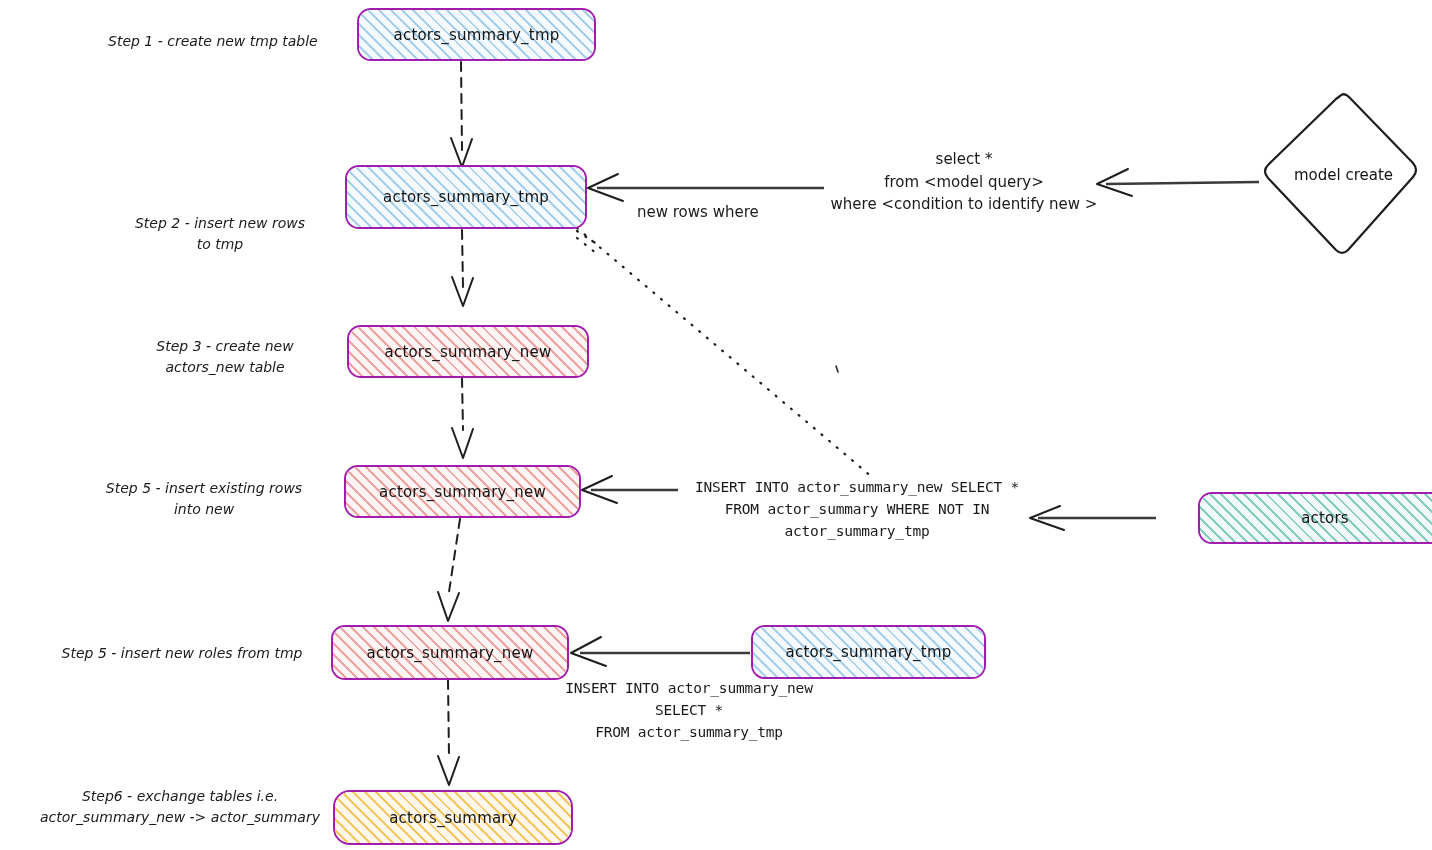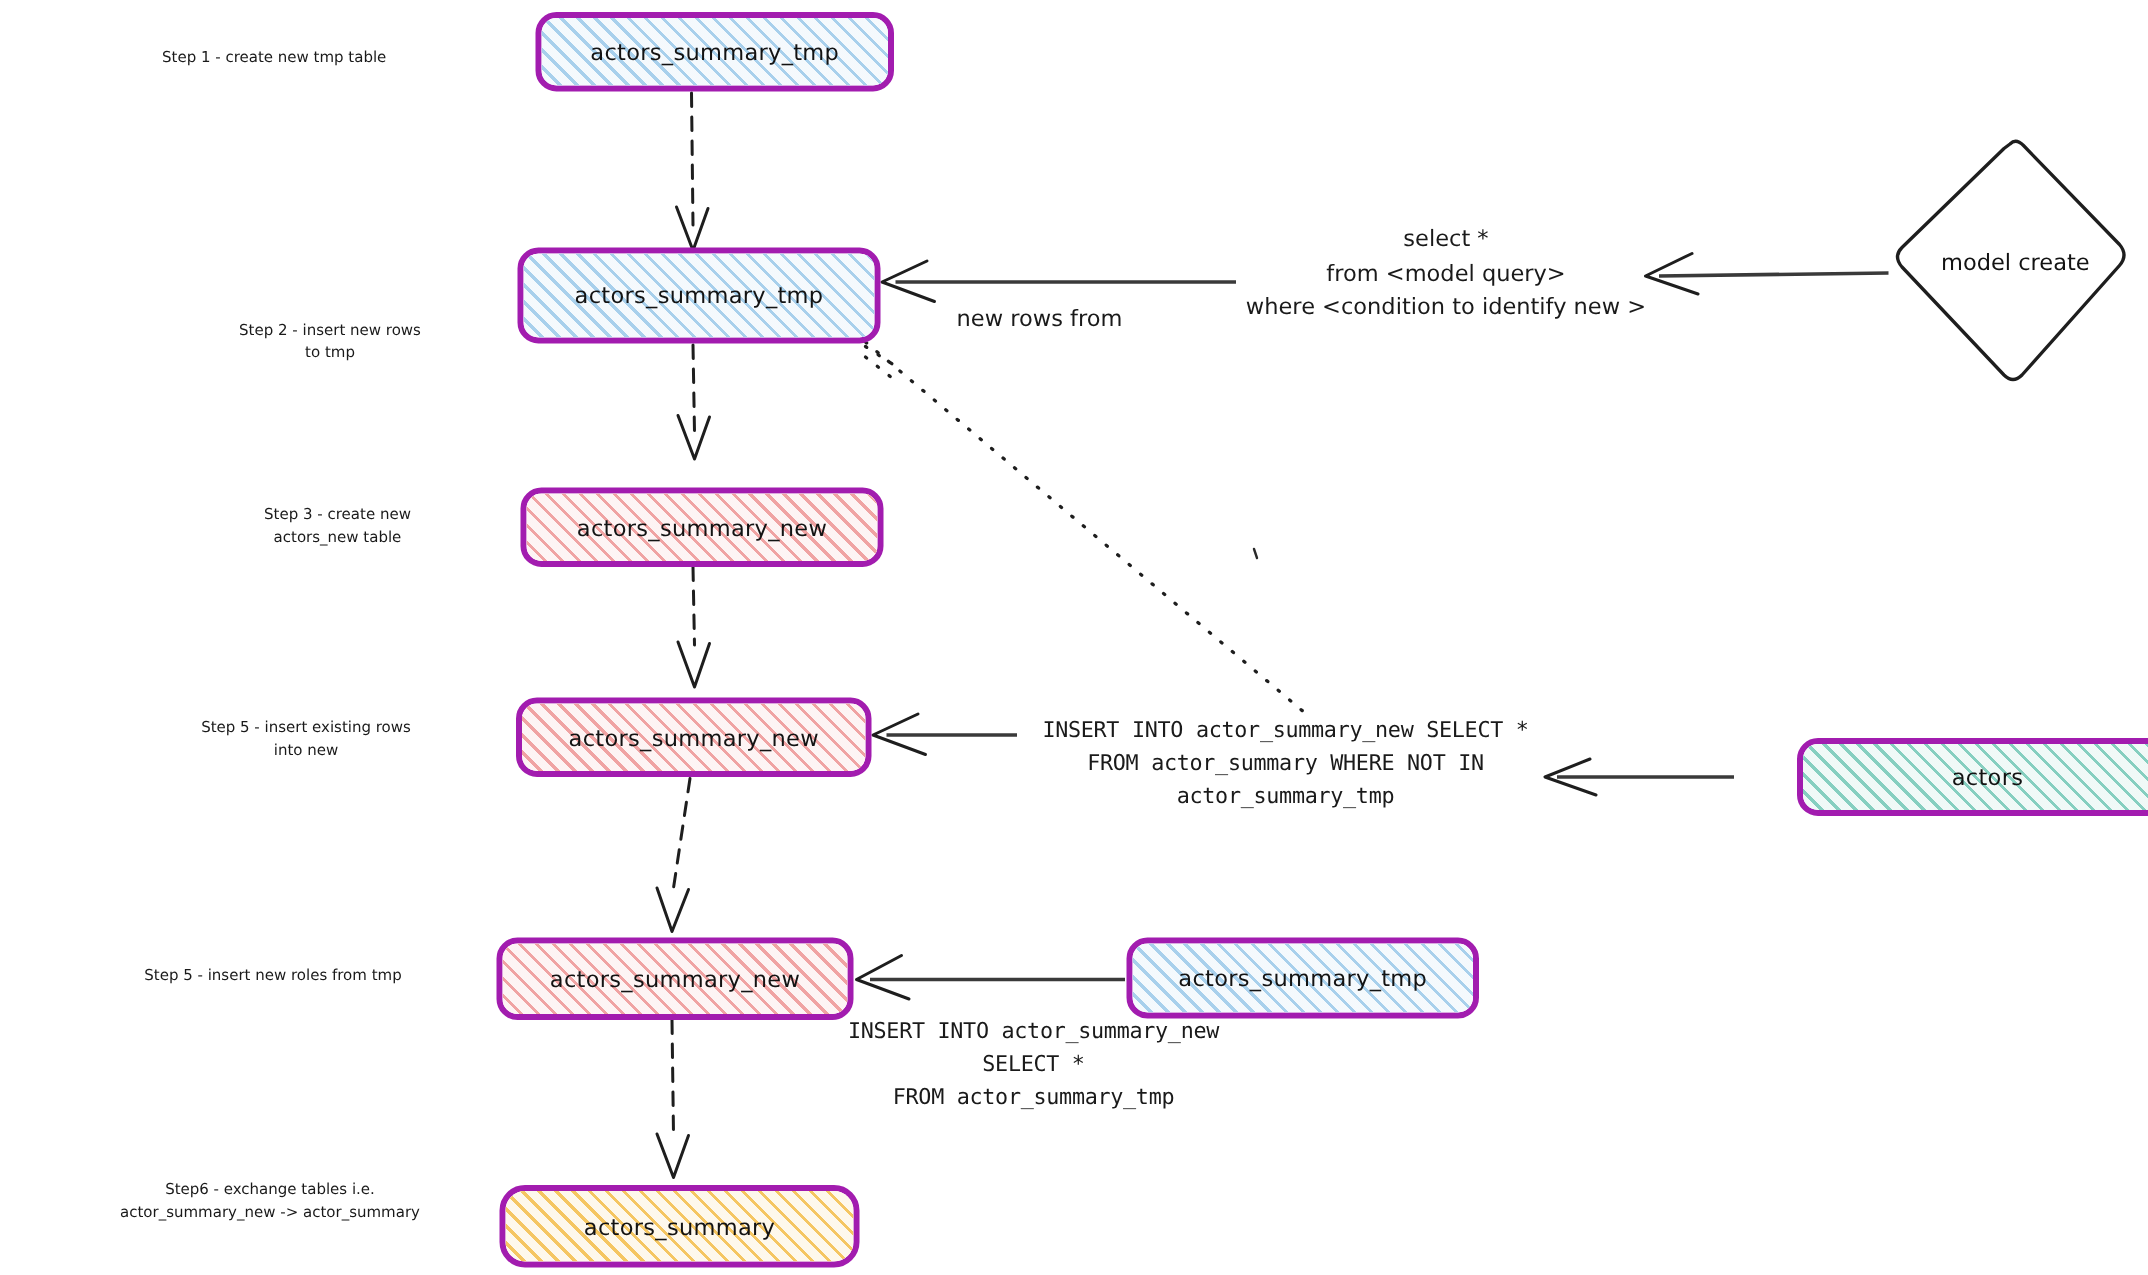--- a/index.html
+++ b/index.html
@@ -27,21 +27,21 @@
     width: 1432px;
     height: 850px;
     pointer-events: none;
   }
   .node {
     position: absolute;
     box-sizing: border-box;
     display: flex;
     align-items: center;
     justify-content: center;
-    border: 4px solid #a21caf;
+    border: 2px solid #a21caf;
     border-radius: 14px;
     overflow: hidden;
   }
   .node .node-label {
     position: relative;
     z-index: 2;
     font-family: "DejaVu Sans", sans-serif;
     font-size: 15px;
     color: #131313;
     letter-spacing: 0.2px;
@@ -89,22 +89,23 @@
     white-space: nowrap;
   }
   .text-block {
     position: absolute;
     font-family: "DejaVu Sans", sans-serif;
     color: #1a1a1a;
     white-space: pre;
     line-height: 1.5;
   }
   .step-label {
-    font-size: 10px;
+    font-size: 14px;
     text-align: center;
+    font-style: italic;
   }
   .annot {
     font-size: 15px;
     text-align: center;
   }
   .sql {
     font-family: "DejaVu Sans Mono", monospace;
     font-size: 14.5px;
     text-align: center;
     letter-spacing: -0.2px;
@@ -245,21 +246,21 @@
 actors_new table</div>
 
   <div class="text-block step-label" style="left:85px; top:478px; width:238px;">Step 5 - insert existing rows
 into new</div>
 
   <div class="text-block step-label" style="left:46px; top:643px; width:272px;">Step 5 - insert new roles from tmp</div>
 
   <div class="text-block step-label" style="left:24px; top:786px; width:312px;">Step6 - exchange tables i.e.
 actor_summary_new -&gt; actor_summary</div>
 
-  <div class="text-block annot" style="left:637px; top:201px; width:112px;">new rows from</div>
+  <div class="text-block annot" style="left:637px; top:201px; width:112px;">new rows where</div>
 
   <div class="text-block query-block" style="left:824px; top:148px; width:280px; text-align:center;">select *
 from &lt;model query&gt;
 where &lt;condition to identify new &gt;</div>
 
   <div class="text-block sql" style="left:679px; top:477px; width:356px;">INSERT INTO actor_summary_new SELECT *
 FROM actor_summary WHERE NOT IN
 actor_summary_tmp</div>
 
   <div class="text-block sql" style="left:545px; top:678px; width:288px;">INSERT INTO actor_summary_new

